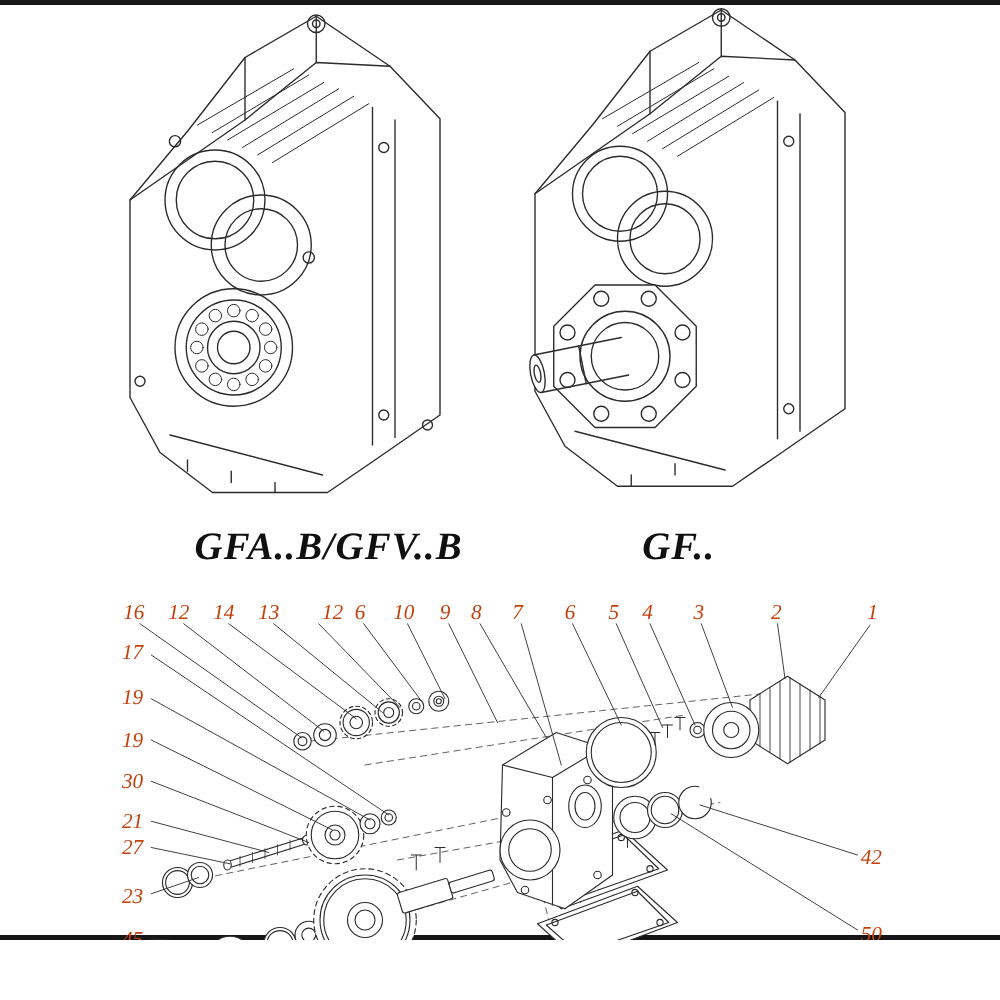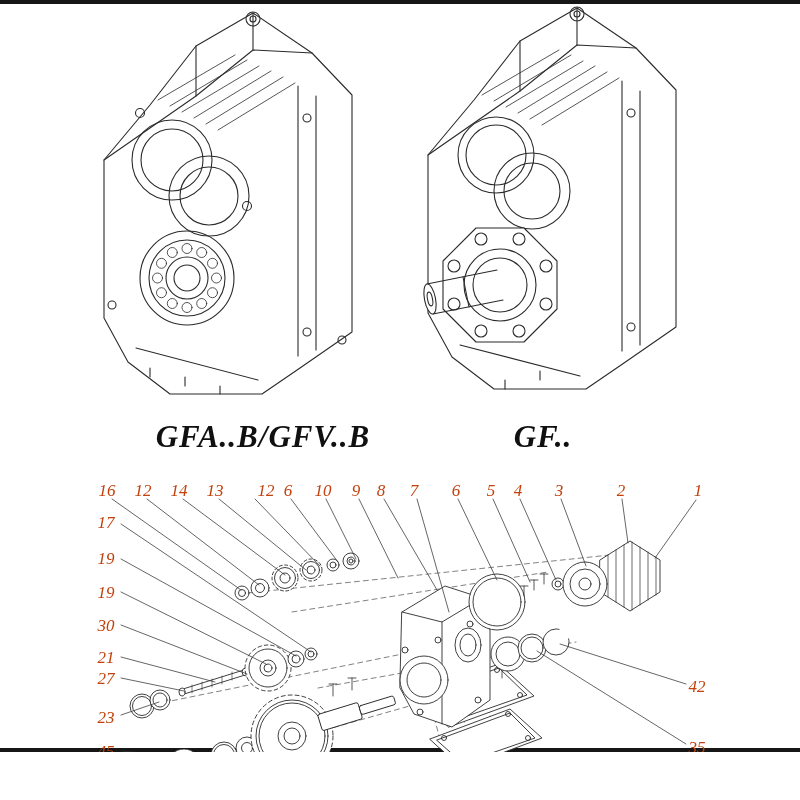--- a/index.html
+++ b/index.html
@@ -349,15 +349,15 @@
   <span class="pn" style="left:106px; top:558px">19</span>
   <span class="pn" style="left:106px; top:592px">19</span>
   <span class="pn" style="left:106px; top:625px">30</span>
   <span class="pn" style="left:106px; top:657px">21</span>
   <span class="pn" style="left:106px; top:678px">27</span>
   <span class="pn" style="left:106px; top:717px">23</span>
   <span class="pn" style="left:106px; top:751px">45</span>
   <span class="pn" style="left:106px; top:786px">25</span>
 
   <span class="pn" style="left:697px; top:686px">42</span>
-  <span class="pn" style="left:697px; top:747px">35</span>
+  <span class="pn" style="left:697px; top:747px">50</span>
 
 </div>
 
 </body></html>

